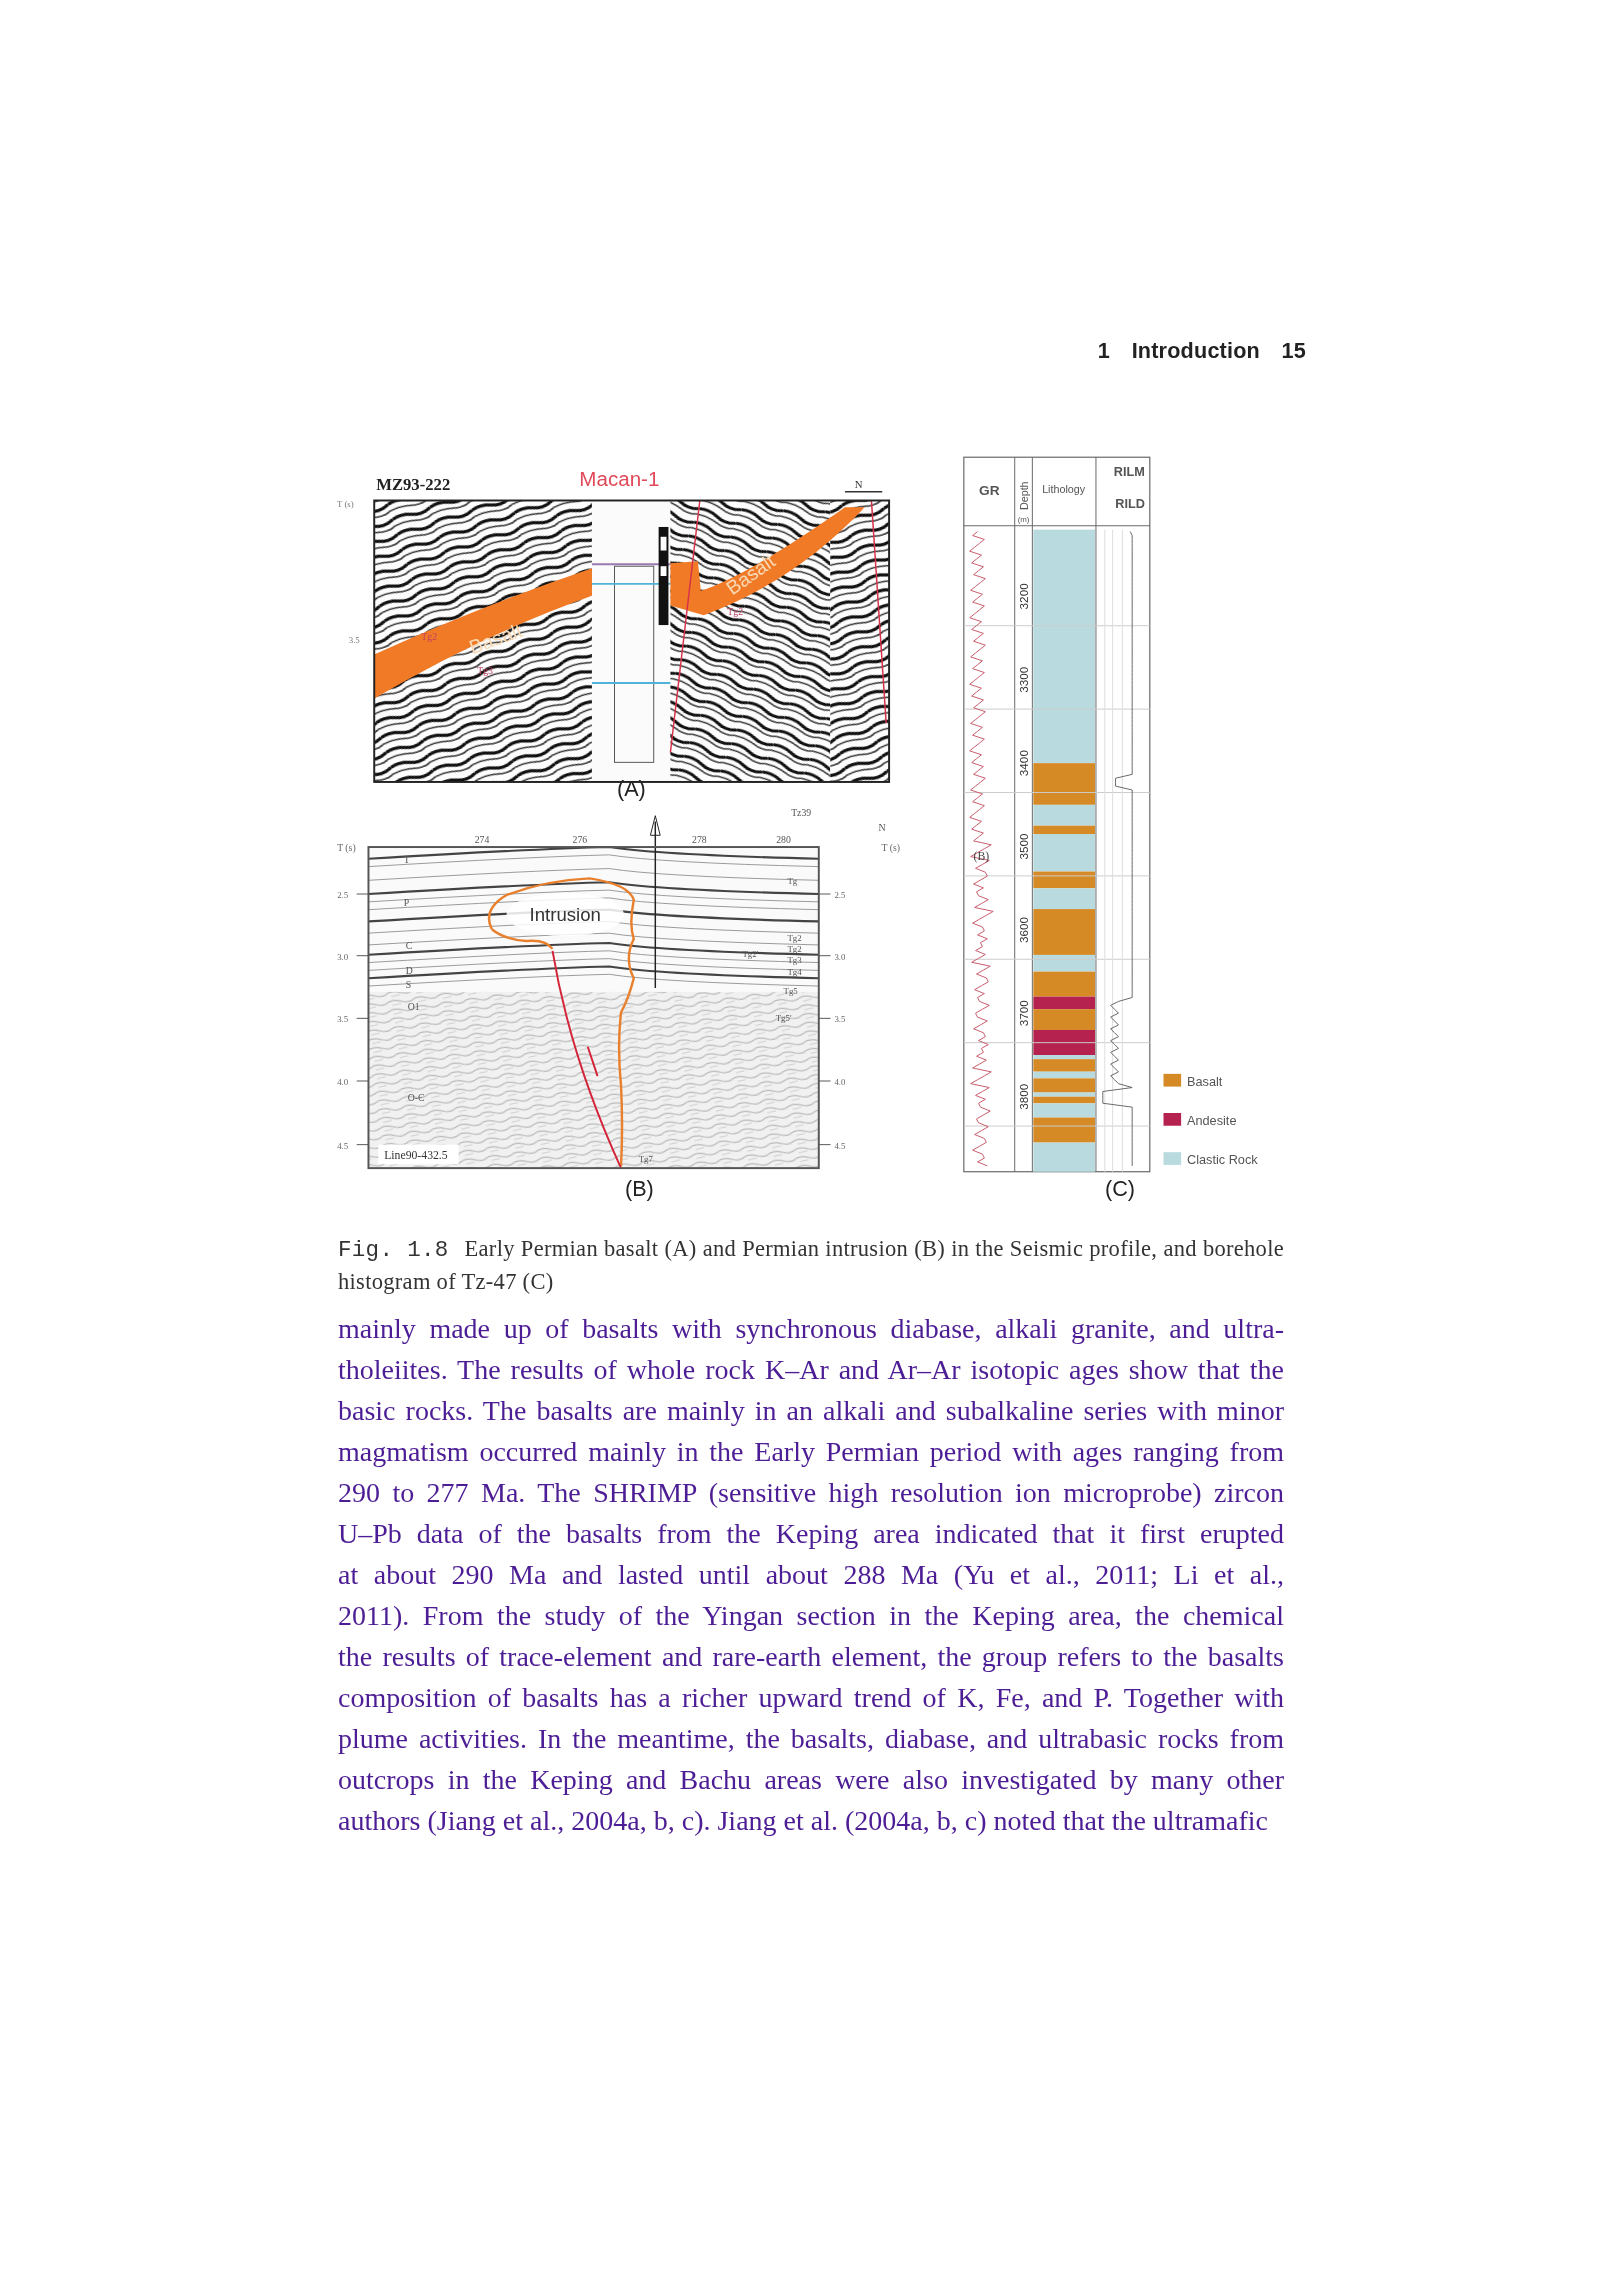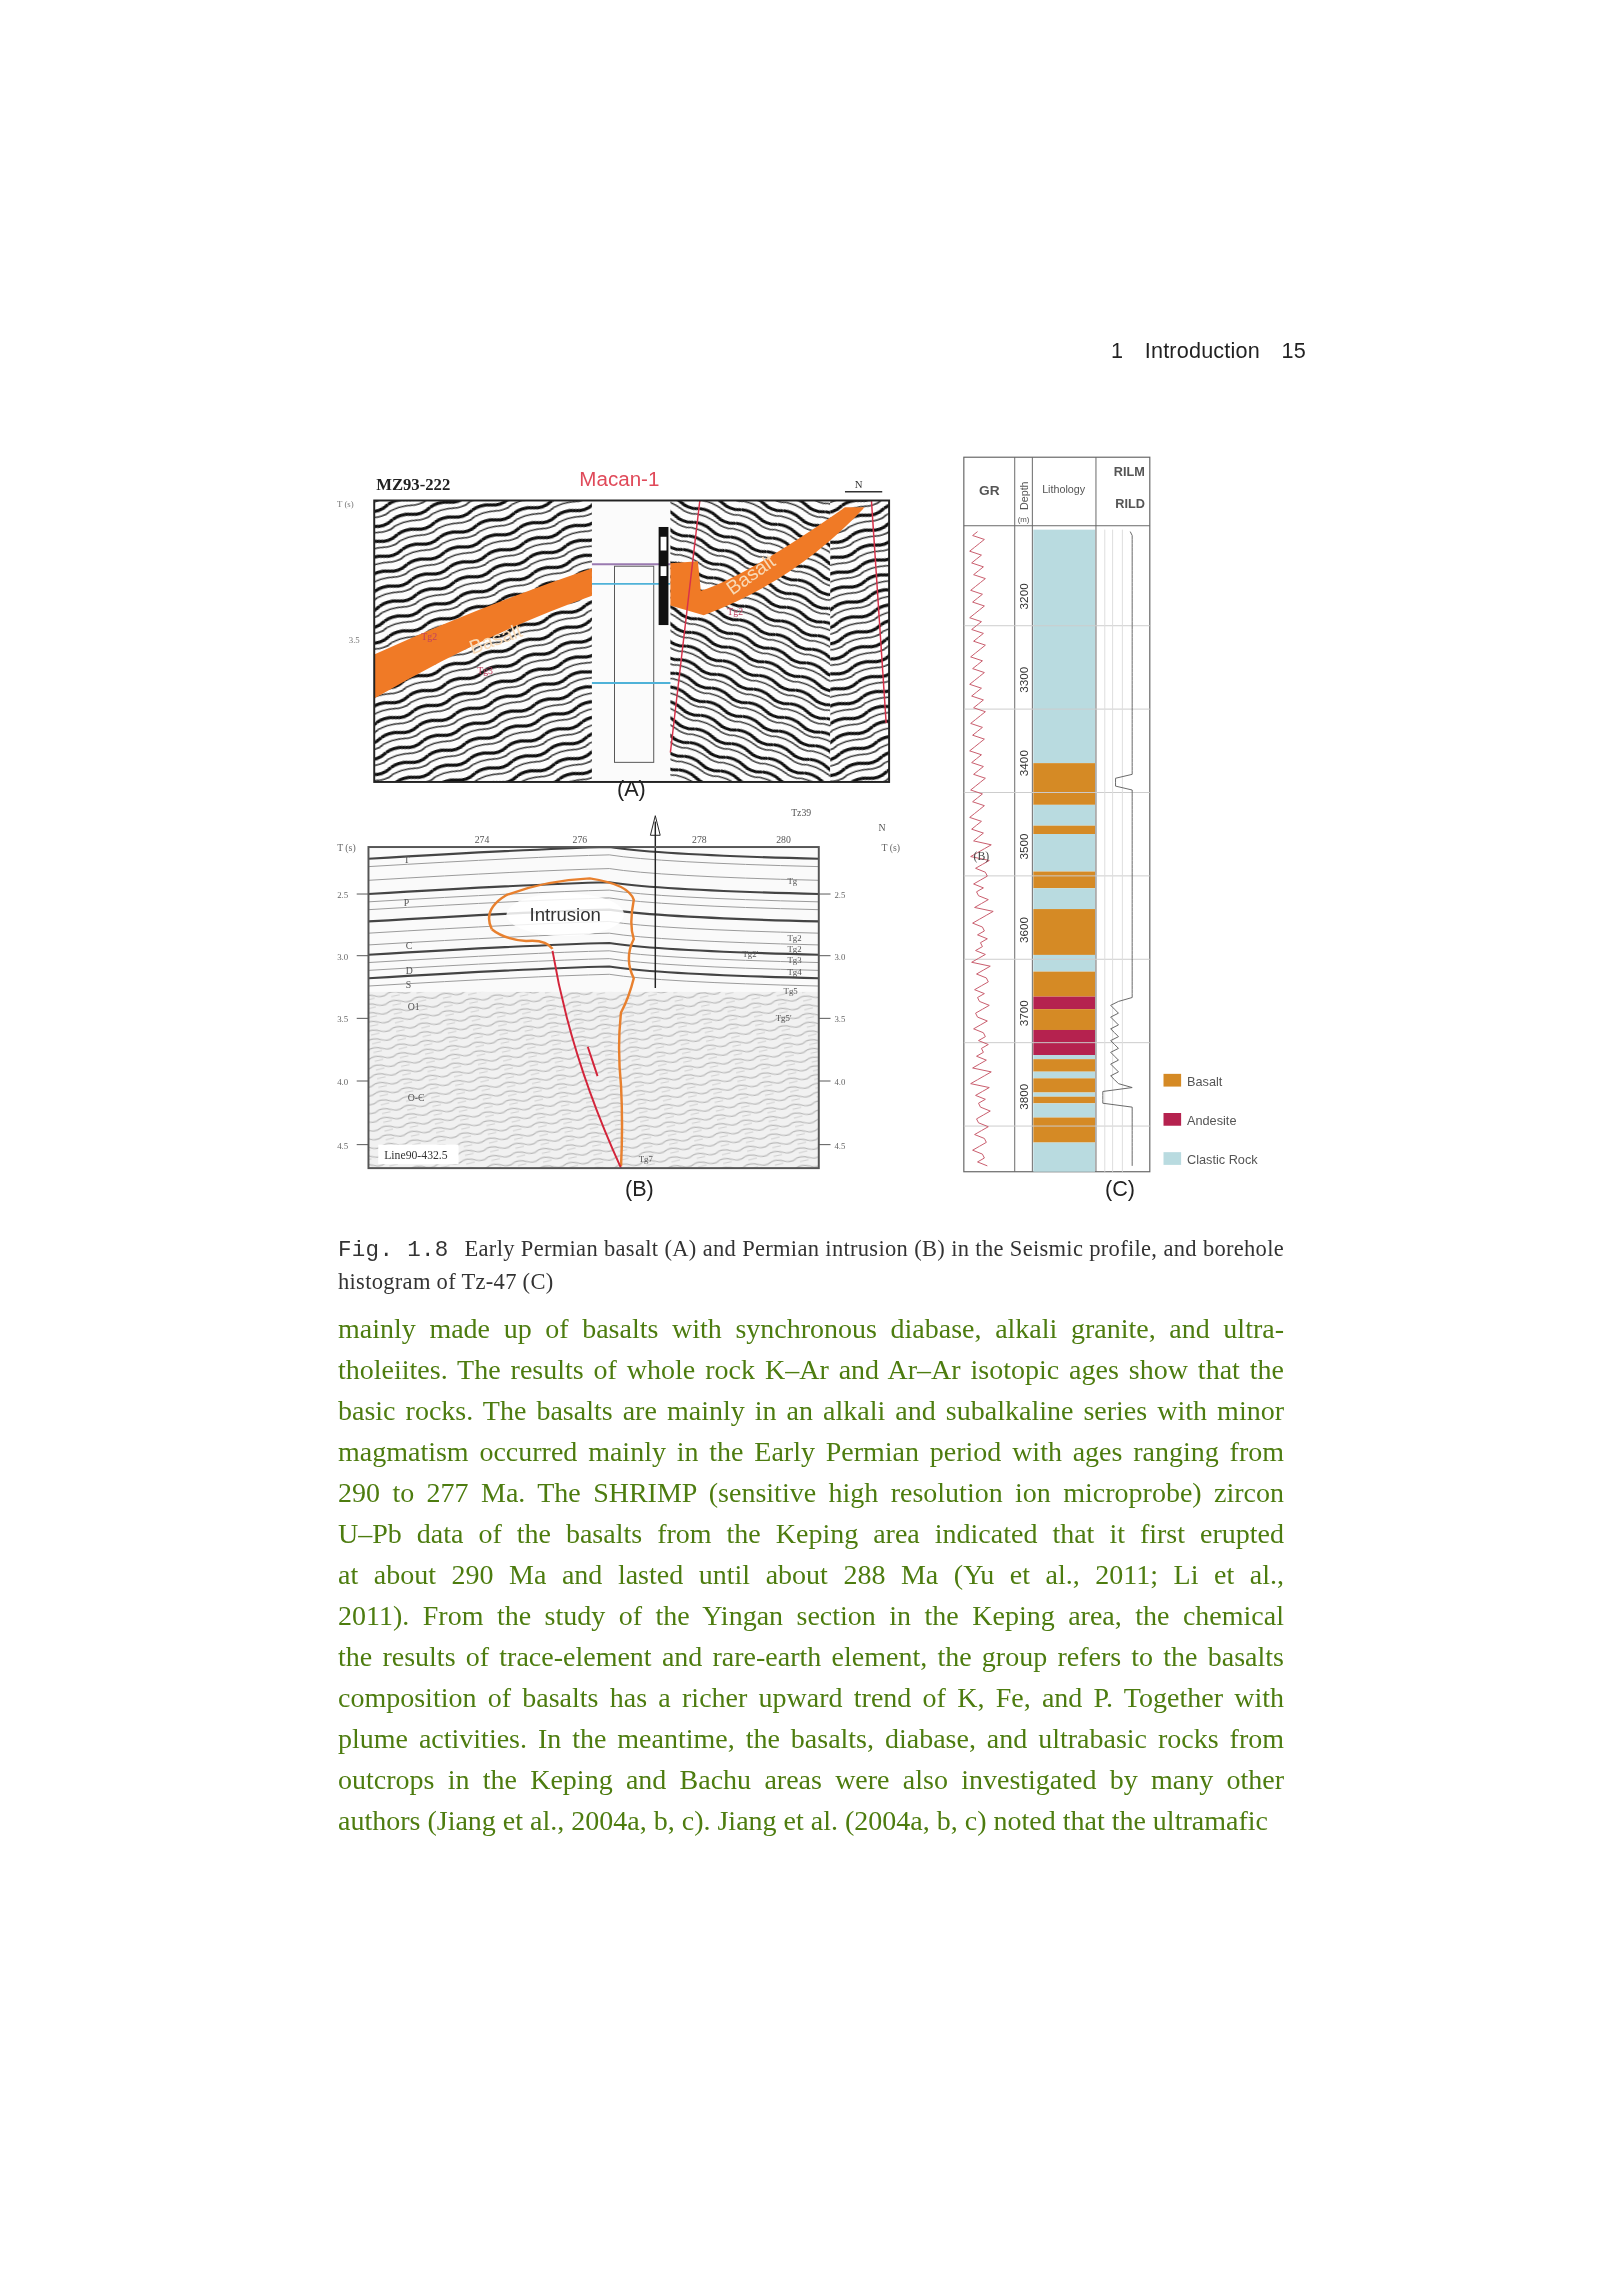--- a/index.html
+++ b/index.html
@@ -3,20 +3,21 @@
 <meta charset="utf-8">
 <style>
   html, body { margin: 0; padding: 0; background: #ffffff; }
   body { width: 1620px; height: 2292px; position: relative; overflow: hidden; }
   .page { position: absolute; left: 0; top: 0; width: 1620px; height: 2292px; background: #fff; }
 
   .running-head {
     position: absolute; top: 338px; right: 314px;
     font-family: "Liberation Sans", sans-serif; font-size: 21.6px; color: #222;
     letter-spacing: 0.2px;
+    font-weight: bold;
   }
   .running-head .chap { margin-right: 21.6px; }
   .running-head .pg { margin-left: 21.6px; }
 
   
   .panelA { position: absolute; left: 335px; top: 468px; width: 559px; height: 319px; }
   .panelA svg { display: block; }
 
   .panelB { position: absolute; left: 335px; top: 802px; width: 576px; height: 372px; }
   .panelC { position: absolute; left: 956px; top: 451px; width: 323px; height: 725px; }
@@ -27,21 +28,21 @@
 
   .caption {
     position: absolute; left: 338px; top: 1233px; width: 946px;
     font-family: "Liberation Serif", serif; font-size: 22.5px; line-height: 32px; color: #333;
     text-align: justify; letter-spacing: 0.3px;
   }
   .caption .fig-num { margin-right: 9.8px; font-family: Liberation Mono, monospace; }
 
   .body-text {
     position: absolute; left: 338px; top: 1308px; width: 946px;
-    font-family: "Liberation Serif", serif; font-size: 28px; line-height: 41px; color: #4d7c0f;
+    font-family: "Liberation Serif", serif; font-size: 28px; line-height: 41px; color: #4c1d95;
   }
   .body-text .line { display: block; text-align: justify; text-align-last: justify; white-space: nowrap; }
   .body-text .line.last { text-align-last: left; }
 </style>
 </head>
 <body>
 
 <div class="page">
 
   <div class="running-head">

